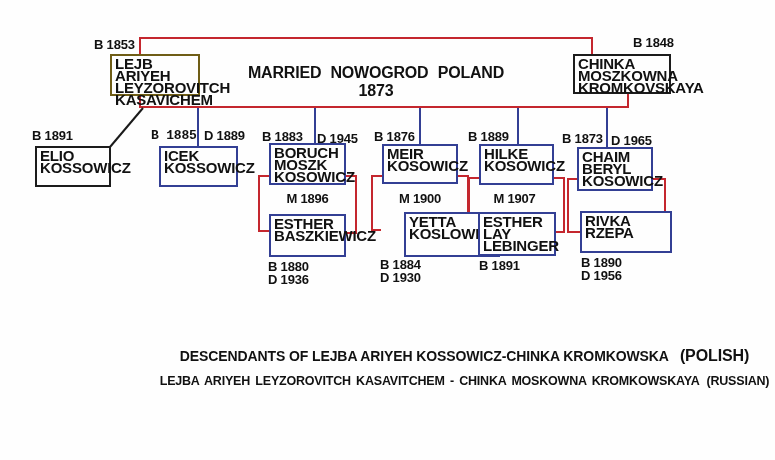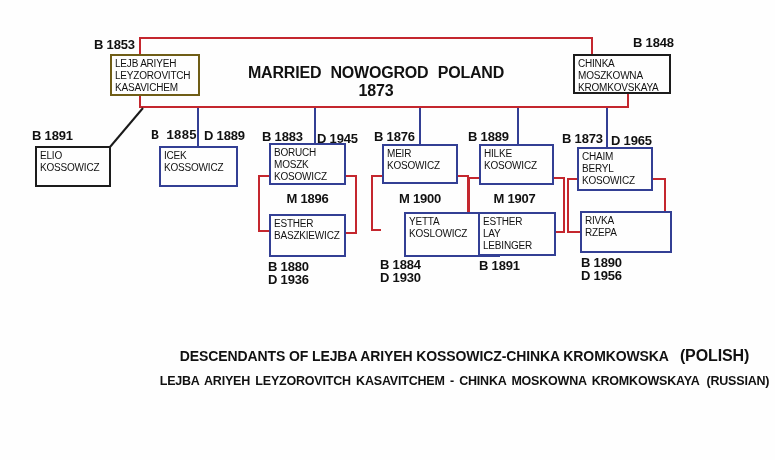--- a/index.html
+++ b/index.html
@@ -12,21 +12,21 @@
   }
   #wires{position:absolute;left:0;top:0;width:775px;height:460px;}
   #wires .red{stroke:var(--line_red,#c4272e);stroke-width:2;fill:none;}
   #wires .blue{stroke:var(--line_blue,#333f94);stroke-width:2;fill:none;}
   #wires .black{stroke:var(--line_black,#1a1a1a);stroke-width:2;fill:none;}
   .pbox{
     position:absolute;box-sizing:border-box;
     border:2px solid var(--line_blue,#333f94);
     background:#fefefe;
     color:#111;
-    font-weight:400;font-size:10px;line-height:12px;
+    font-weight:700;font-size:15px;line-height:12px;
     letter-spacing:-0.2px;
     padding:2px 3px;
     white-space:pre-line;
   }
   .pbox.black{border-color:#1c1c1c;}
   .pbox.olive{border-color:#6f5d16;}
   .lbl{
     position:absolute;color:#111;
     font-weight:700;font-size:13px;line-height:13px;
     letter-spacing:-0.2px;white-space:pre-line;

